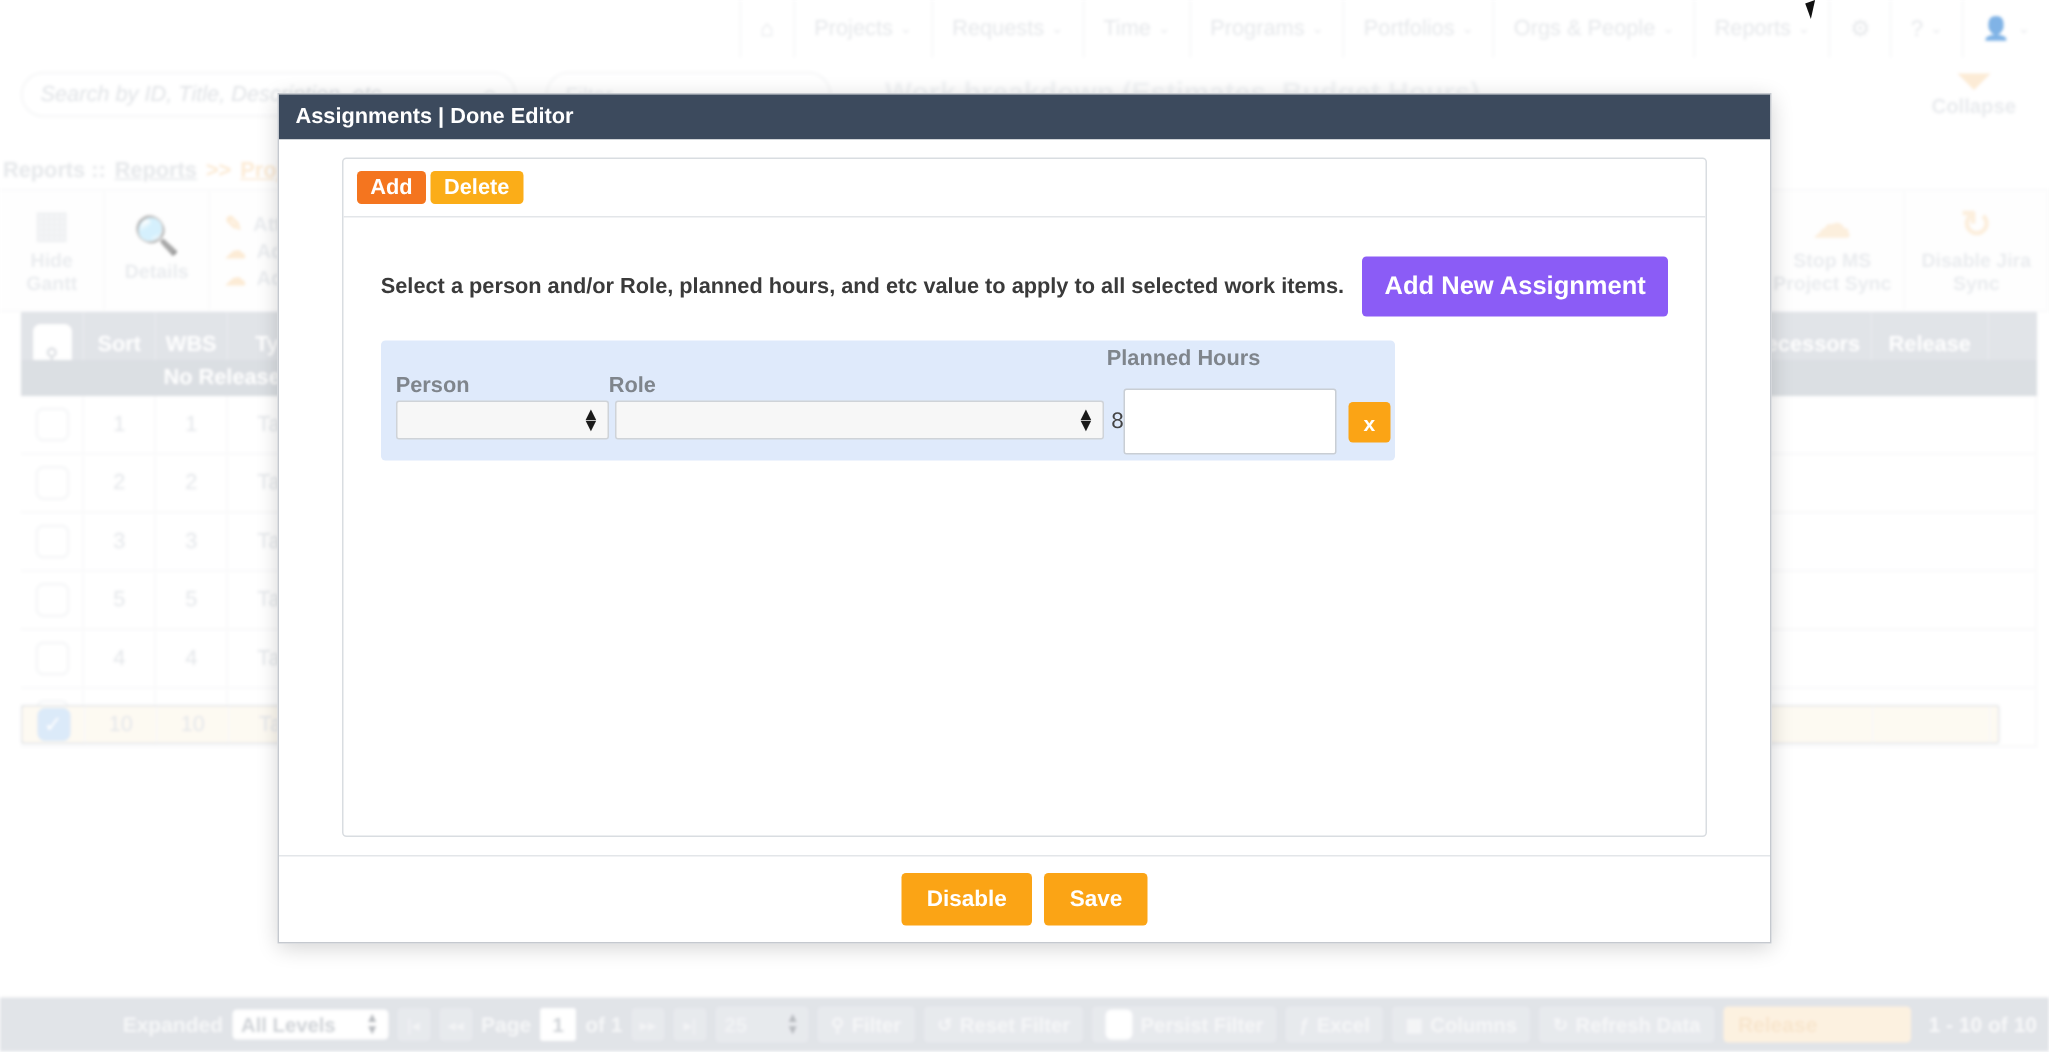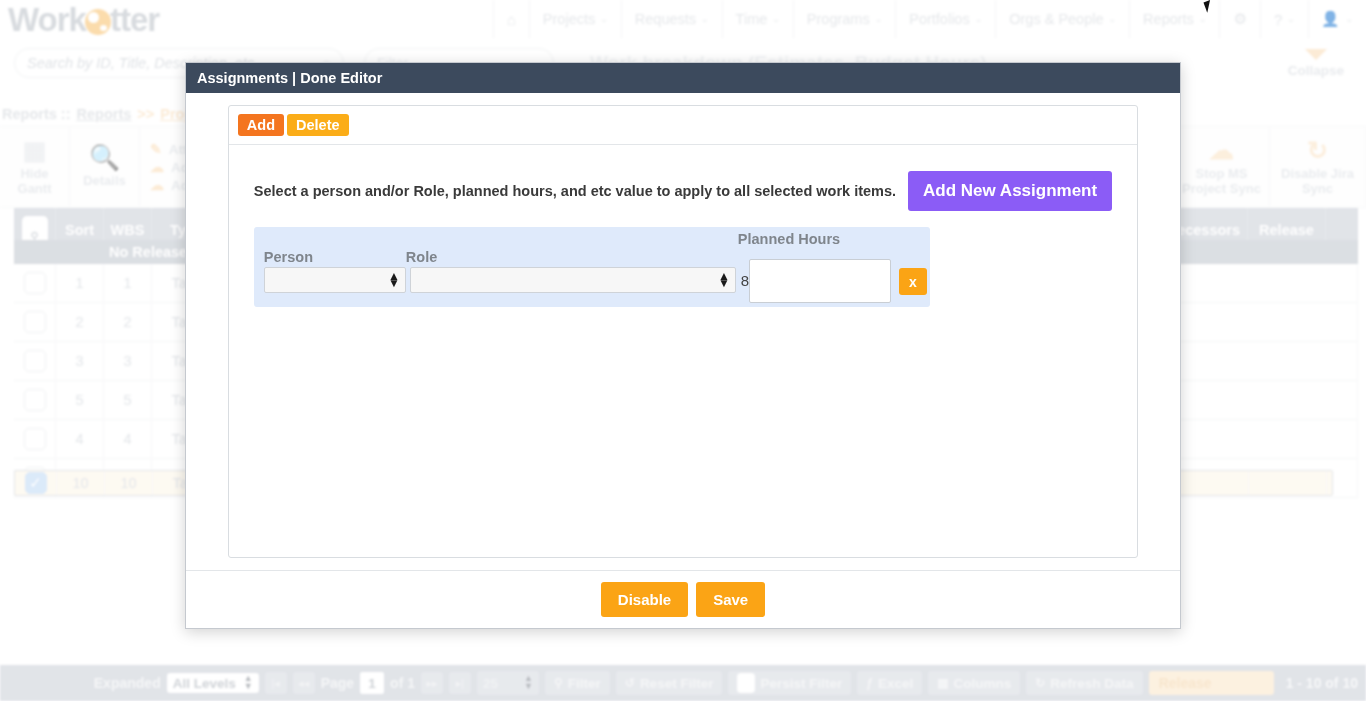--- a/index.html
+++ b/index.html
@@ -192,21 +192,21 @@
   .statusbar {
     position: absolute; bottom: 0; left: 0; right: 0; height: 36px;
     background: #c9ced6;
     display: flex; align-items: center; justify-content: flex-end;
     padding-right: 8px; gap: 6px;
   }
   .sb-lbl { font-size: 14px; color: #eef0f2; font-weight: bold; }
   .sb-sel {
     background: #fff; border-radius: 3px; padding: 2px 6px;
     font-size: 13.5px; color: #aab0b8; font-weight: bold;
-    display: flex; align-items: center; gap: 8px; text-align: center;
+    display: flex; align-items: center; gap: 20px; text-align: center;
   }
   .spin { font-size: 9px; line-height: .85; color: #7d838b; }
   .sb-arrow {
     width: 22px; height: 22px; border-radius: 3px; background: #d5d9e0;
     color: #e9ebee; font-size: 11px;
     display: flex; align-items: center; justify-content: center;
   }
   .sb-page {
     background: #fff; width: 24px; height: 22px; border-radius: 2px;
     font-size: 13.5px; color: #aab0b8; font-weight: bold;
@@ -347,21 +347,20 @@
     border-bottom: 11px solid transparent; border-top: 0;
     transform: rotate(-20deg);
   }
 </style>
 </head>
 <body>
 
 <div id="app-background">
 
   <div class="topbar">
-    <div class="logo"><span>Work</span><span class="otter-o"></span><span>tter</span></div>
 
     <div class="nav">
       <div class="nav-item">
         <span class="nav-icon">⌂</span>
       </div>
       <div class="nav-item">
         <span>Projects</span>
         <span class="caret">⌄</span>
       </div>
       <div class="nav-item">

